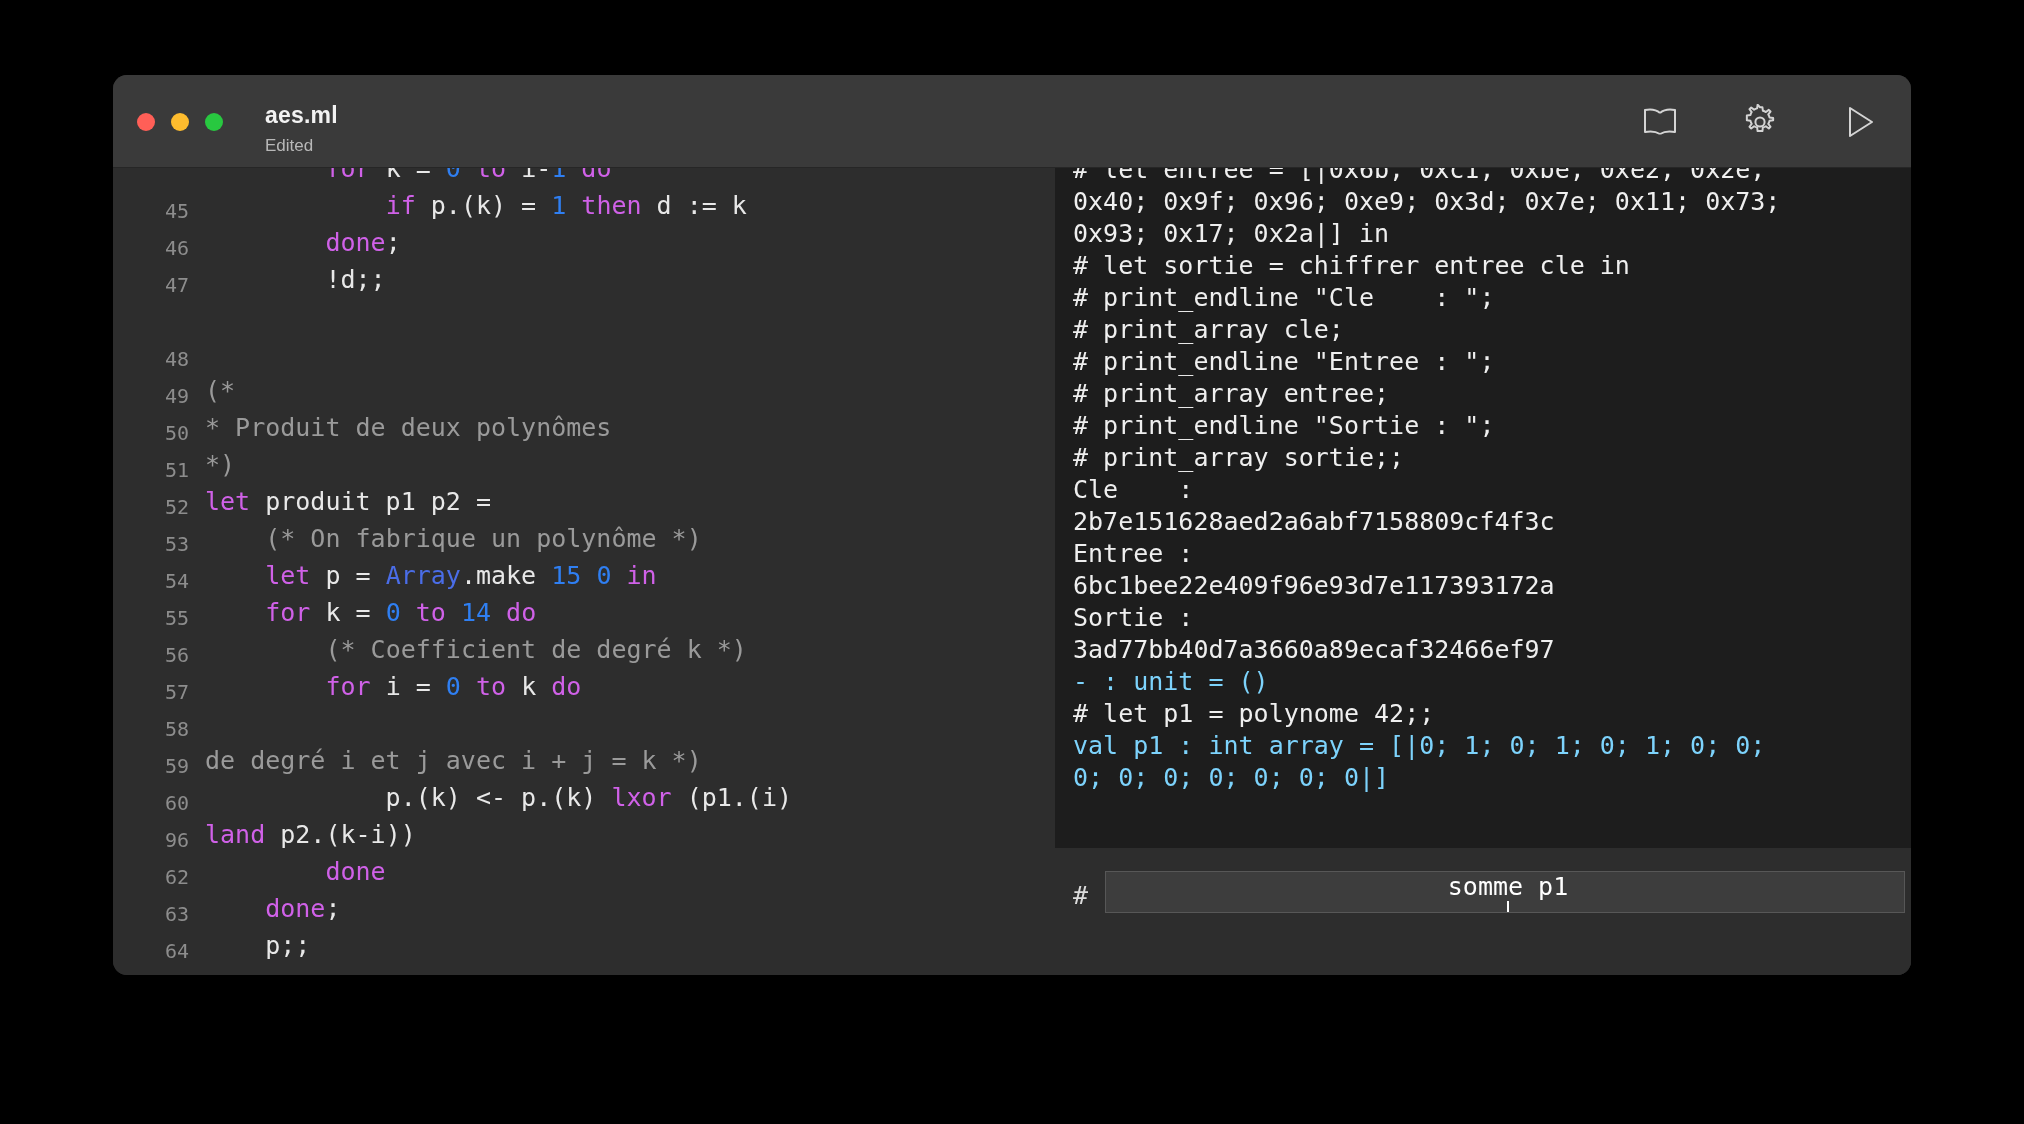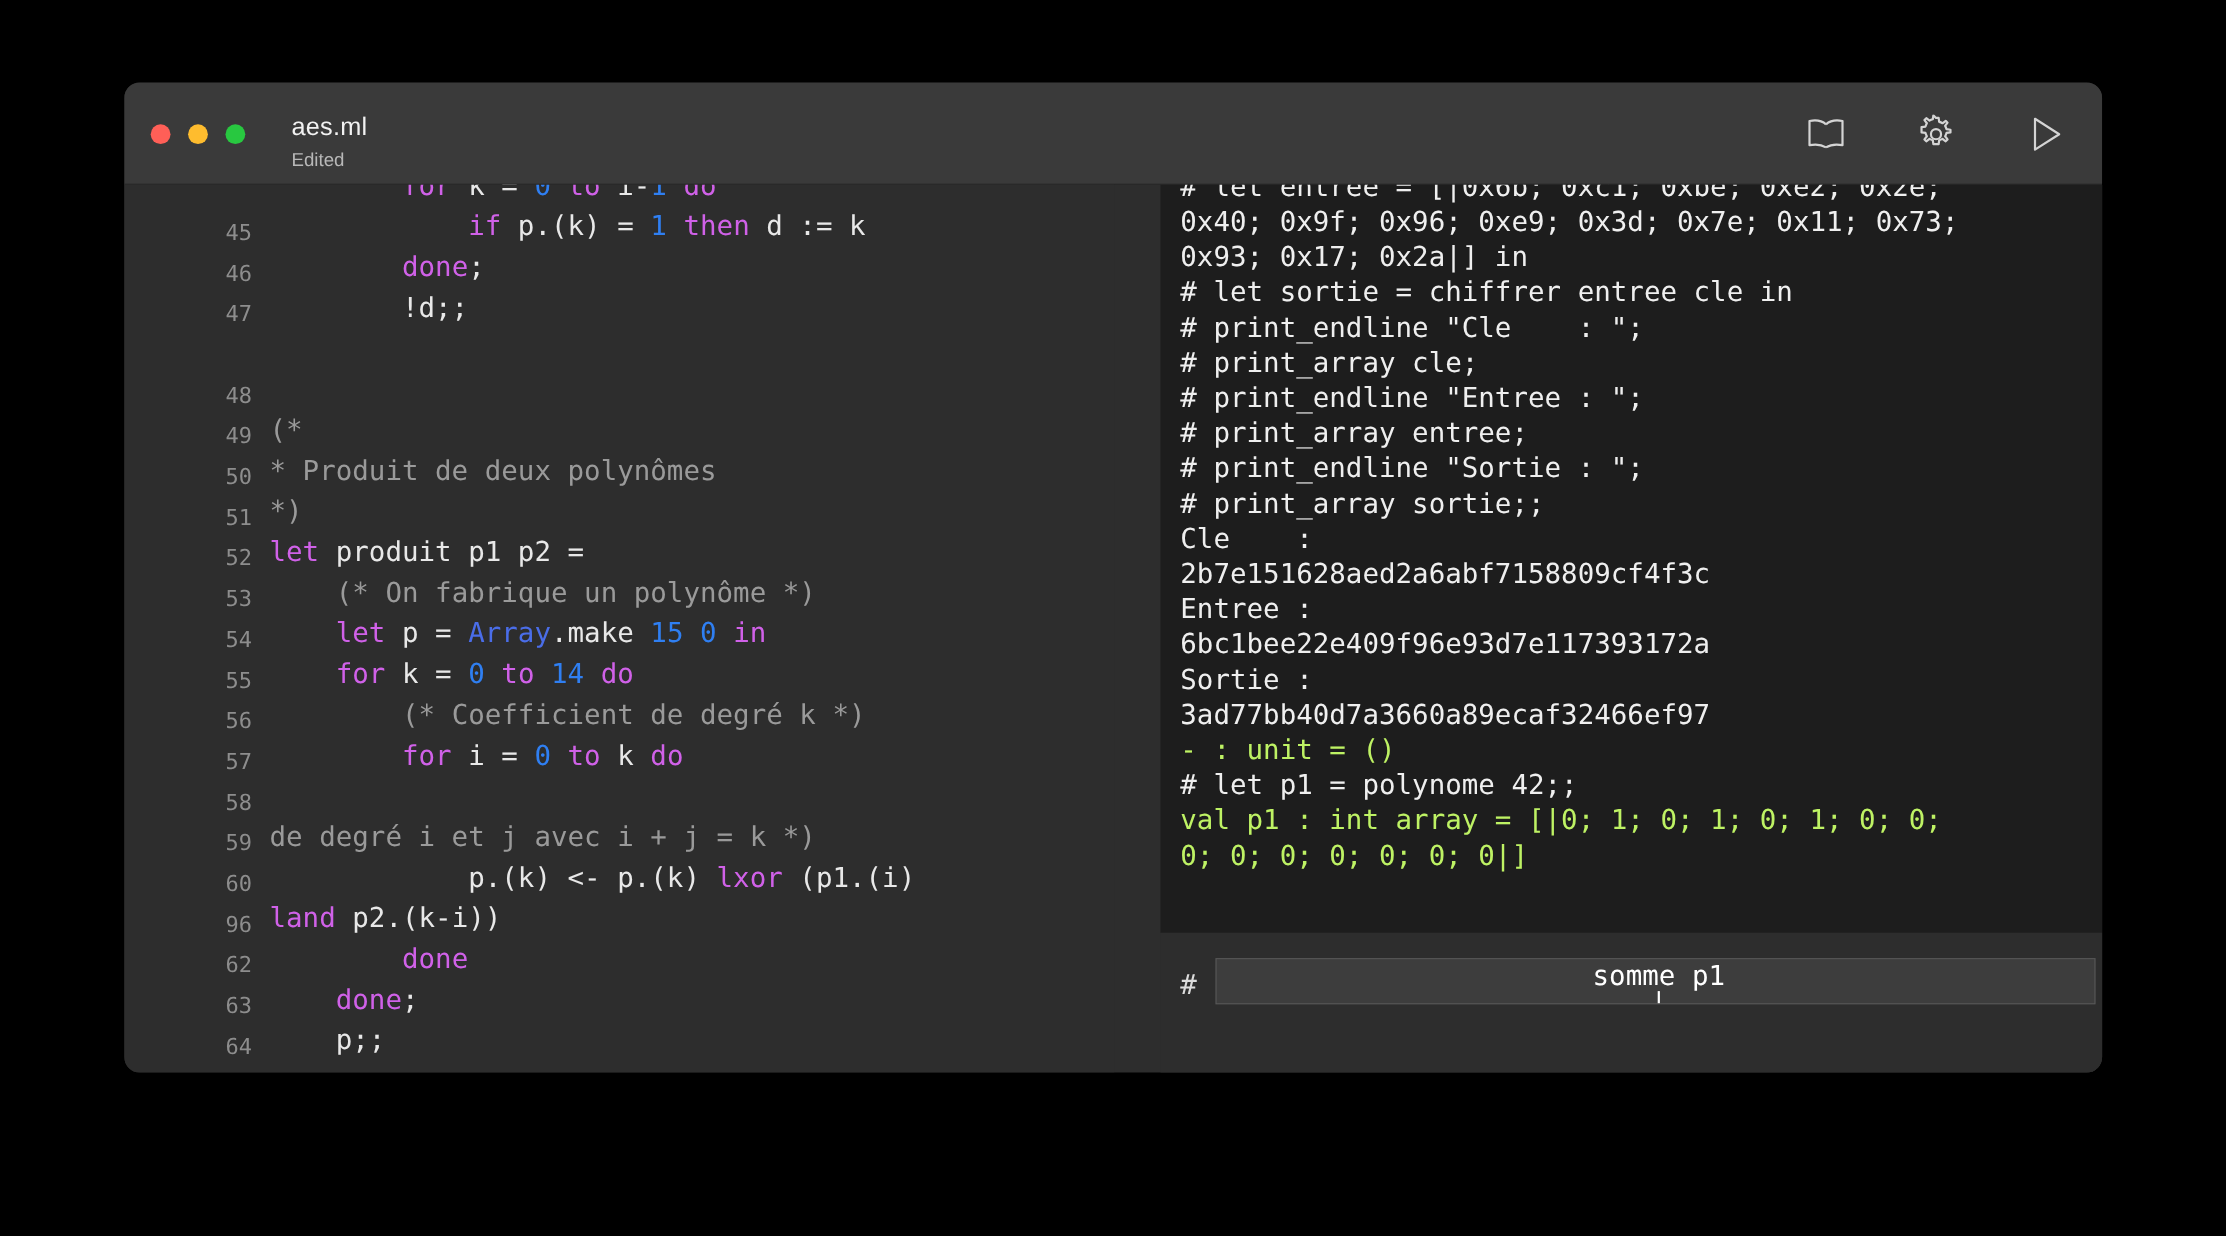--- a/index.html
+++ b/index.html
@@ -55,21 +55,21 @@
 
   #doctitle {
     position: absolute;
     left: 152px;
     top: 15px;
     line-height: 1;
   }
   #doctitle .name {
     display: block;
     font-size: 23px;
-    font-weight: normal;
+    font-weight: bold;
     color: #f2f2f2;
     letter-spacing: .2px;
     padding-top: 14px;
     text-align: right;
   }
   #doctitle .sub {
     display: block;
     font-size: 17px;
     color: #b8b8b8;
     padding-top: 10px;
@@ -118,21 +118,20 @@
     width: 100%;
     font-family: "DejaVu Sans Mono", monospace;
     font-size: 25px;
     line-height: 37px;
   }
   .crow {
     position: relative;
     height: 37px;
     white-space: pre;
     color: #e8e8e8;
-    margin-left: 40px;
   }
   .gutter {
     position: absolute;
     left: 0;
     top: 10px;
     width: 76px;
     text-align: right;
     color: #8d8d8d;
     font-size: 20px;
     line-height: 28px;
@@ -171,21 +170,21 @@
   .out-rows {
     position: absolute;
     left: 18px;
     top: -14px;
     font-family: "DejaVu Sans Mono", monospace;
     font-size: 25px;
     line-height: 32px;
     white-space: pre;
   }
   .orow { height: 32px; color: #efefef; }
-  .orow.resp { color: #bef264; }
+  .orow.resp { color: #7dd3fc; }
 
   #replinput {
     position: absolute;
     left: 0;
     top: 680px;
     width: 100%;
     height: 127px;
     background: #2d2d2d;
   }
   #prompt-hash {

